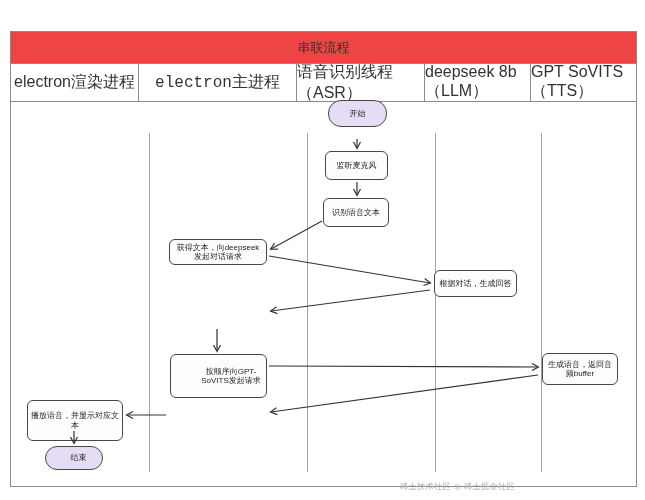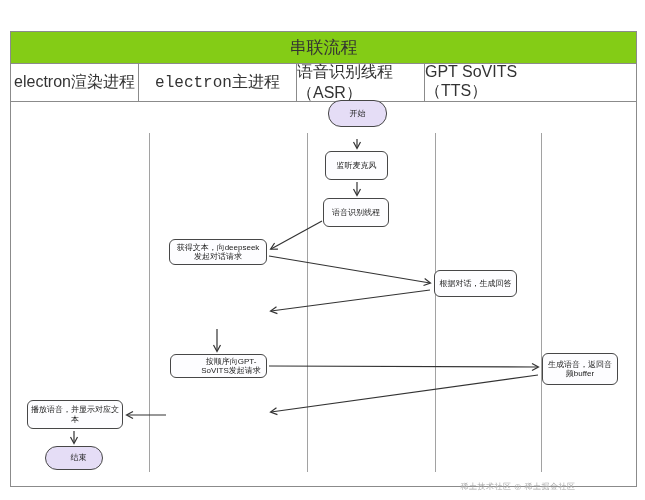--- a/index.html
+++ b/index.html
@@ -6,23 +6,23 @@
   .canvas{
     position:relative;width:645px;height:500px;background:#ffffff;overflow:hidden;
     font-family:"Liberation Sans","DejaVu Sans",sans-serif;color:#2b2b2b;
   }
   .frame{
     position:absolute;left:10px;top:31px;width:625px;height:454px;
     border:1px solid #8b8b8b;background:#ffffff;box-sizing:content-box;
   }
   .title-row{
     position:absolute;left:0;top:0;width:100%;height:31px;
-    background:#84cc16;border-bottom:1px solid #8b8b8b;
+    background:#ef4444;border-bottom:1px solid #8b8b8b;
     display:flex;align-items:center;justify-content:center;
-    font-size:17px;color:#333;
+    font-size:13px;color:#333;
   }
   .header-row{
     position:absolute;left:0;top:32px;width:100%;height:37px;
     border-bottom:1px solid #8b8b8b;display:flex;
   }
   .header-cell{
     display:flex;align-items:center;justify-content:center;
     font-size:16px;color:#333;border-right:1px solid #8b8b8b;box-sizing:border-box;
   }
   .header-cell:last-child{border-right:none;}
@@ -33,51 +33,52 @@
   .sep1{left:138px;} .sep2{left:296px;} .sep3{left:424px;} .sep4{left:530px;}
   .node{
     position:absolute;box-sizing:border-box;
     background:#fdfdff;border:1.4px solid #474747;border-radius:6px;
     display:flex;align-items:center;justify-content:center;text-align:center;
     font-size:8px;line-height:9.5px;color:#222;padding:1px 3px;
   }
   .pill{background:#e5ddf6;border-radius:13px;}
   .arrows{position:absolute;left:0;top:0;width:645px;height:500px;pointer-events:none;}
   .watermark{
-    position:absolute;left:400px;top:481px;width:236px;text-align:center;
+    position:absolute;left:400px;top:481px;width:236px;text-align:left;
     font-size:8px;color:#a9a9a9;letter-spacing:0.5px;
   }
 </style>
 </head>
 <body>
 
 <div class="canvas">
 
   <div class="frame">
     <div class="title-row">串联流程</div>
     <div class="header-row">
       <div class="header-cell hc1">electron渲染进程</div>
       <div class="header-cell hc2">electron主进程</div>
       <div class="header-cell hc3">语音识别线程（ASR）</div>
+      <div class="header-cell hc4">deepseek 8b（LLM）</div>
       <div class="header-cell hc5">GPT SoVITS（TTS）</div>
     </div>
     <div class="lane-sep sep1"></div>
     <div class="lane-sep sep2"></div>
     <div class="lane-sep sep3"></div>
     <div class="lane-sep sep4"></div>
   </div>
 
   <div class="node pill" style="left:328px;top:100px;width:59px;height:27px;">开始</div>
   <div class="node" style="left:325px;top:151px;width:63px;height:29px;">监听麦克风</div>
-  <div class="node" style="left:323px;top:198px;width:66px;height:29px;">语音识别线程</div>
+  <div class="node" style="left:323px;top:198px;width:66px;height:29px;">识别语音文本</div>
   <div class="node" style="left:169px;top:239px;width:98px;height:26px;">获得文本，向deepseek发起对话请求</div>
-  <div class="node" style="left:170px;top:354px;width:97px;height:24px;padding-left:28px;">按顺序向GPT-SoVITS发起请求</div>
+  <div class="node" style="left:170px;top:354px;width:97px;height:44px;padding-left:28px;">按顺序向GPT-SoVITS发起请求</div>
   <div class="node" style="left:434px;top:270px;width:83px;height:27px;">根据对话，生成回答</div>
   <div class="node" style="left:542px;top:353px;width:76px;height:32px;">生成语音，返回音频buffer</div>
-  <div class="node" style="left:27px;top:400px;width:96px;height:29px;">播放语音，并显示对应文本</div>
+  <div class="node" style="left:27px;top:400px;width:96px;height:41px;">播放语音，并显示对应文本</div>
   <div class="node pill" style="left:45px;top:446px;width:58px;height:24px;padding-left:12px;">结束</div>
 
   <svg class="arrows" viewBox="0 0 645 500" xmlns="http://www.w3.org/2000/svg">
     <defs>
       <marker id="arr" markerWidth="10" markerHeight="10" refX="7" refY="4.5" orient="auto" markerUnits="userSpaceOnUse">
         <path d="M1,1 L7.5,4.5 L1,8" fill="none" stroke="#333" stroke-width="1.2"></path>
       </marker>
     </defs>
     <g stroke="#333" stroke-width="1.2" fill="none">
       <line x1="357" y1="139" x2="357" y2="148" marker-end="url(#arr)"></line>

